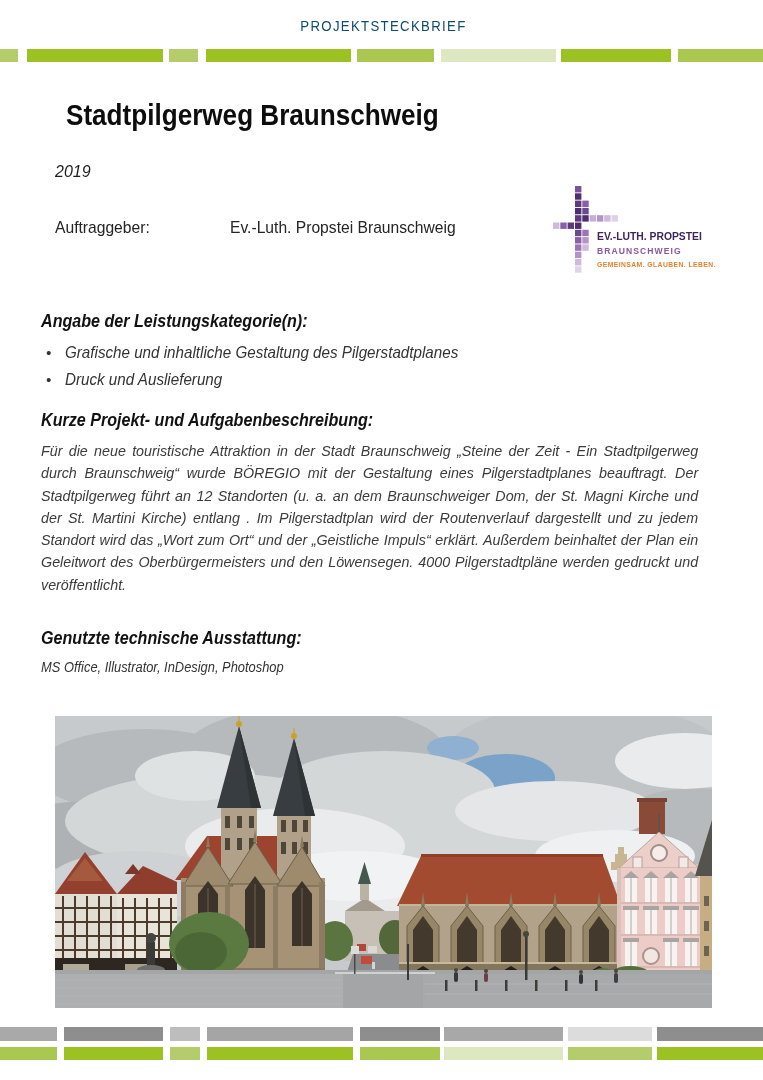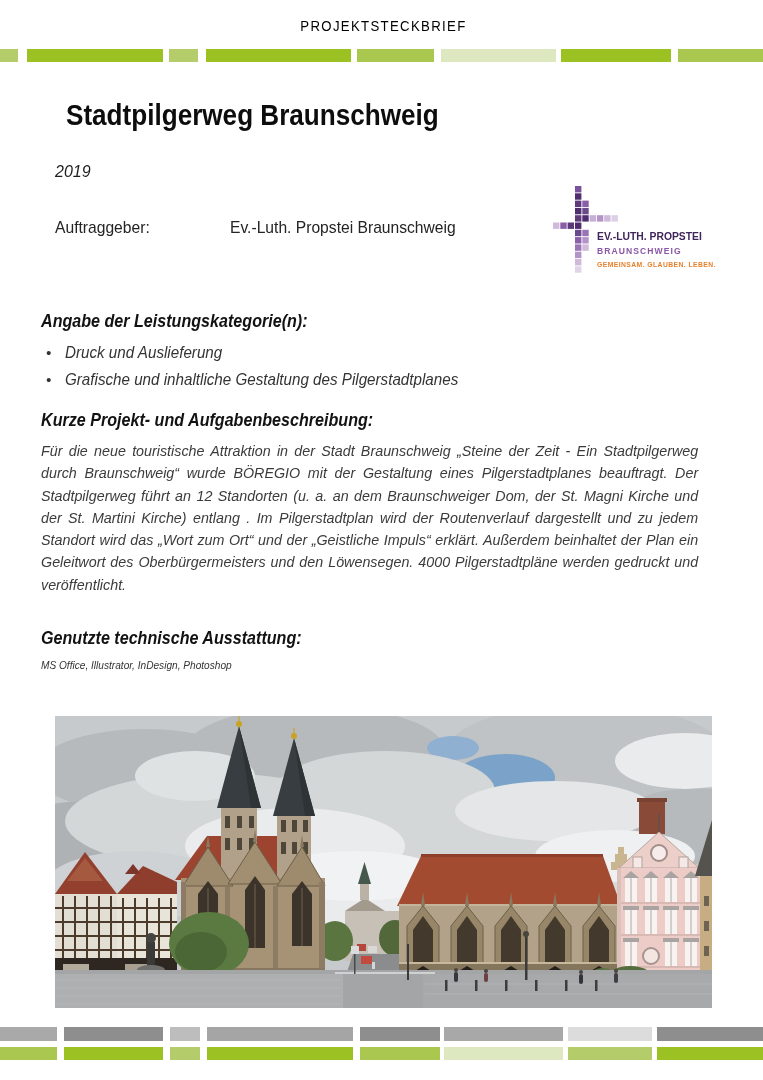--- a/index.html
+++ b/index.html
@@ -2,21 +2,21 @@
 <html><head>
 <meta charset="utf-8">
 <style>
   html,body{margin:0;padding:0;background:#ffffff;}
   .page{position:relative;width:763px;height:1080px;background:#fff;overflow:hidden;
         font-family:"Liberation Sans","DejaVu Sans",sans-serif;color:#222;}
   .cond{display:inline-block;transform:scaleX(.92);transform-origin:0 50%;white-space:nowrap;}
 
   
   .doc-title{position:absolute;top:17px;left:4px;right:0;text-align:center;font-size:15px;
-             letter-spacing:1.5px;color:#000000;font-weight:500;}
+             letter-spacing:1.5px;color:#0c4a6e;font-weight:500;}
   .doc-title span{display:inline-block;transform:scaleX(.88);}
 
   
   .bar{position:absolute;left:0;width:763px;}
   .bar-top{top:49px;height:13px;}
   .bar-gray{top:1027px;height:14px;}
   .bar-green{top:1047px;height:13px;}
   .bar .seg{position:absolute;top:0;height:100%;}
 
   
@@ -50,21 +50,21 @@
   
   .section{position:absolute;left:41px;width:658px;font-style:italic;}
   .sec-h{margin:0;font-size:17.5px;font-weight:bold;color:#121212;}
   .sec-h span{display:inline-block;transform:scaleX(.92);transform-origin:0 50%;white-space:nowrap;}
   #sec1{top:311px;} #sec2{top:410px;} #sec3{top:628px;}
   ul.bullets{list-style:none;margin:10px 0 0 0;padding:0;font-size:16.5px;color:#333;}
   ul.bullets li{position:relative;padding-left:24px;margin-bottom:6px;line-height:21px;}
   ul.bullets li::before{content:"\2022";position:absolute;left:5px;top:0;color:#333;font-size:15px;}
   .para{width:712px;transform:scaleX(.923);transform-origin:0 0;text-align:justify;
         font-size:15.5px;line-height:22.3px;color:#3b3b3b;margin:9px 0 0 0;}
-  .plain-line{margin-top:10px;font-size:11px;color:#333;}
+  .plain-line{margin-top:10px;font-size:14px;color:#333;}
 
   
   .photo{position:absolute;left:55px;top:716px;width:657px;height:292px;}
   .photo svg{display:block;}
 </style>
 </head>
 <body>
 
 <div class="page">
 
@@ -128,22 +128,22 @@
     <div class="p-text">
       <div class="p1">EV.-LUTH. PROPSTEI</div>
       <div class="p2">BRAUNSCHWEIG</div>
       <div class="p3">GEMEINSAM. GLAUBEN. LEBEN.</div>
     </div>
   </div>
 
   <div class="section" id="sec1">
     <div class="sec-h"><span>Angabe der Leistungskategorie(n):</span></div>
     <ul class="bullets">
+      <li><span class="cond">Grafische und inhaltliche Gestaltung des Pilgerstadtplanes</span></li>
       <li><span class="cond">Druck und Auslieferung</span></li>
-      <li><span class="cond">Grafische und inhaltliche Gestaltung des Pilgerstadtplanes</span></li>
     </ul>
   </div>
 
   <div class="section" id="sec2">
     <div class="sec-h"><span>Kurze Projekt- und Aufgabenbeschreibung:</span></div>
     <p class="para">Für die neue touristische Attraktion in der Stadt Braunschweig „Steine der Zeit - Ein Stadtpilgerweg durch Braunschweig“ wurde BÖREGIO mit der Gestaltung eines Pilgerstadtplanes beauftragt. Der Stadtpilgerweg führt an 12 Standorten (u. a. an dem Braunschweiger Dom, der St. Magni Kirche und der St. Martini Kirche) entlang . Im Pilgerstadtplan wird der Routenverlauf dargestellt und zu jedem Standort wird das „Wort zum Ort“ und der „Geistliche Impuls“ erklärt. Außerdem beinhaltet der Plan ein Geleitwort des Oberbürgermeisters und den Löwensegen. 4000 Pilgerstadtpläne werden gedruckt und veröffentlicht.</p>
   </div>
 
   <div class="section" id="sec3">
     <div class="sec-h"><span>Genutzte technische Ausstattung:</span></div>

